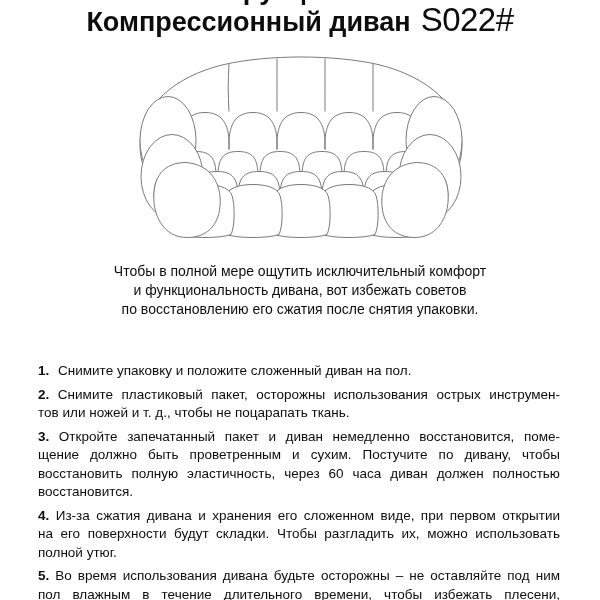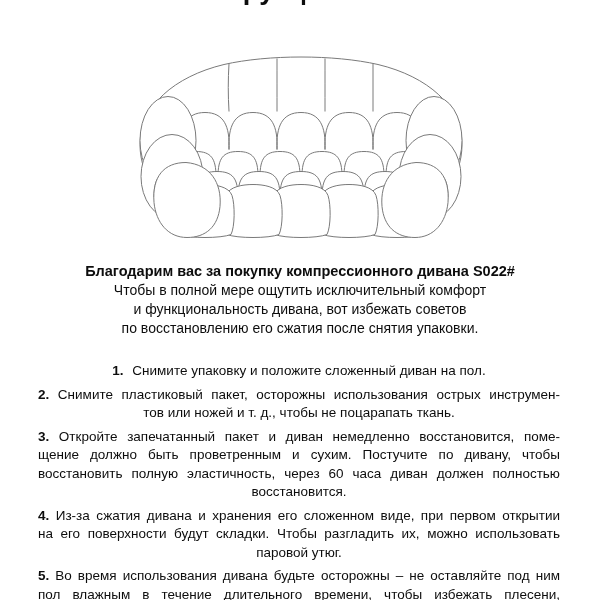--- a/index.html
+++ b/index.html
@@ -19,31 +19,32 @@
   .sofa path,.sofa ellipse{vector-effect:non-scaling-stroke;}
   
   .intro{position:absolute;top:262px;left:0;width:100%;text-align:center;
          font-size:14px;line-height:19px;color:#0d0d0d;}
   .intro .b{font-weight:bold;font-size:14.5px;}
   
   .list{position:absolute;top:362px;left:38px;width:522px;
         font-size:13.5px;line-height:18.5px;color:#0d0d0d;}
   .item{margin:0 0 5px 0;}
   .tline{text-align:justify;text-align-last:justify;}
-  .plain{text-align:center;text-align-last:auto;}
+  .plain{text-align:left;text-align-last:auto;}
   .num{font-weight:bold;}
   .item.first .num{margin-right:5px;}
 </style>
 </head>
 <body>
 
 <div class="page">
 
   <div class="header">
     <div class="t1">Инструкция</div>
+    <div class="t2"><span>Компрессионный диван</span><span class="model">S022#</span></div>
   </div>
 
   <div class="sofa">
     <svg viewBox="0 0 342 187" xmlns="http://www.w3.org/2000/svg" fill="none" stroke="#7a7a7a" stroke-width="1">
 
       <path fill="#fff" d="M 10,90 C 10,52 44,22 94,10 C 138,0 204,0 248,10 C 298,22 332,52 332,90 C 332,124 310,151 268,164 C 226,178 116,178 74,164 C 32,151 10,124 10,90 Z"></path>
 
       <path d="M 99,9 C 98,25 98,41 99,57"></path>
       <path d="M 147,4 C 147,20 147,38 147,57"></path>
       <path d="M 195,4 C 195,20 195,38 195,57"></path>
@@ -83,21 +84,20 @@
       <path fill="#fff" d="M 145,180 C 141,172 141,150 144,141 C 147,132 161,130 171,130 C 181,130 195,132 198,141 C 201,150 201,172 197,180 C 187,184 155,184 145,180 Z"></path>
       <path fill="#fff" d="M 97,180 C 93,172 93,150 96,141 C 99,132 113,130 123,130 C 133,130 147,132 150,141 C 153,150 153,172 149,180 C 139,184 107,184 97,180 Z"></path>
       <path fill="#fff" d="M 49,180 C 45,172 45,150 48,141 C 51,132 65,130 75,130 C 85,130 99,132 102,141 C 105,150 105,172 101,180 C 91,184 59,184 49,180 Z"></path>
 
       <path fill="#fff" d="M 24,148 C 22,122 34,108 56,108 C 80,110 92,128 90,152 C 88,172 76,183 57,183 C 38,183 26,168 24,148 Z"></path>
       <path fill="#fff" d="M 318,148 C 320,122 308,108 286,108 C 262,110 250,128 252,152 C 254,172 266,183 285,183 C 304,183 316,168 318,148 Z"></path>
     </svg>
   </div>
 
   <div class="intro">
-    <div class="b">Благодарим вас за покупку компрессионного дивана S022#</div>
     <div>Чтобы в полной мере ощутить исключительный комфорт</div>
     <div>и функциональность дивана, вот избежать советов</div>
     <div>по восстановлению его сжатия после снятия упаковки.</div>
   </div>
 
   <div class="list">
 
     <div class="item first">
       <div class="tline plain"><b class="num">1.</b> <span>Снимите упаковку и положите сложенный диван на пол.</span></div>
     </div>
@@ -110,21 +110,21 @@
     <div class="item">
       <div class="tline"><b class="num">3.</b> <span>Откройте запечатанный пакет и диван немедленно восстановится, поме-</span></div>
       <div class="tline">щение должно быть проветренным и сухим. Постучите по дивану, чтобы</div>
       <div class="tline">восстановить полную эластичность, через 60 часа диван должен полностью</div>
       <div class="tline plain">восстановится.</div>
     </div>
 
     <div class="item">
       <div class="tline"><b class="num">4.</b> <span>Из-за сжатия дивана и хранения его сложенном виде, при первом открытии</span></div>
       <div class="tline">на его поверхности будут складки. Чтобы разгладить их, можно использовать</div>
-      <div class="tline plain">паровой утюг.</div>
+      <div class="tline plain">полной утюг.</div>
     </div>
 
     <div class="item">
       <div class="tline"><b class="num">5.</b> <span>Во время использования дивана будьте осторожны – не оставляйте под ним</span></div>
       <div class="tline">пол влажным в течение длительного времени, чтобы избежать плесени,</div>
     </div>
 
   </div>
 </div>
 

